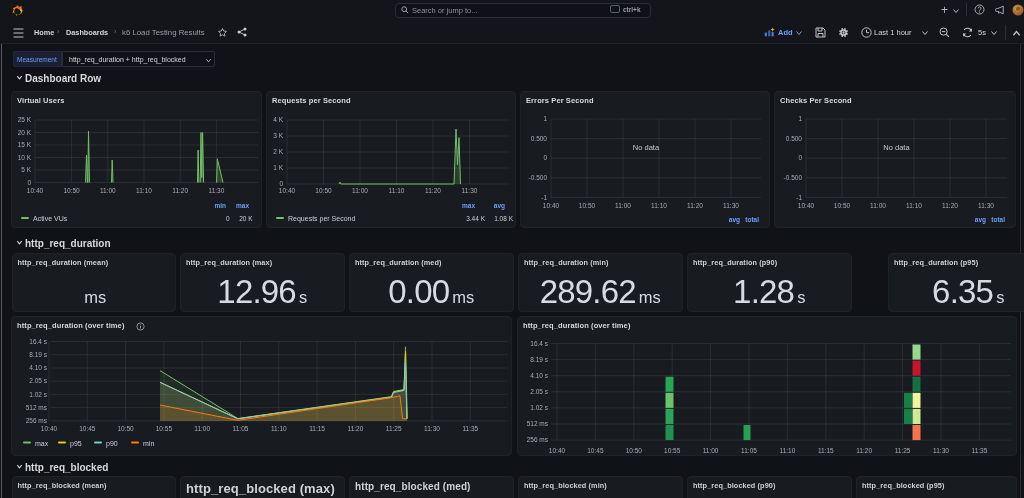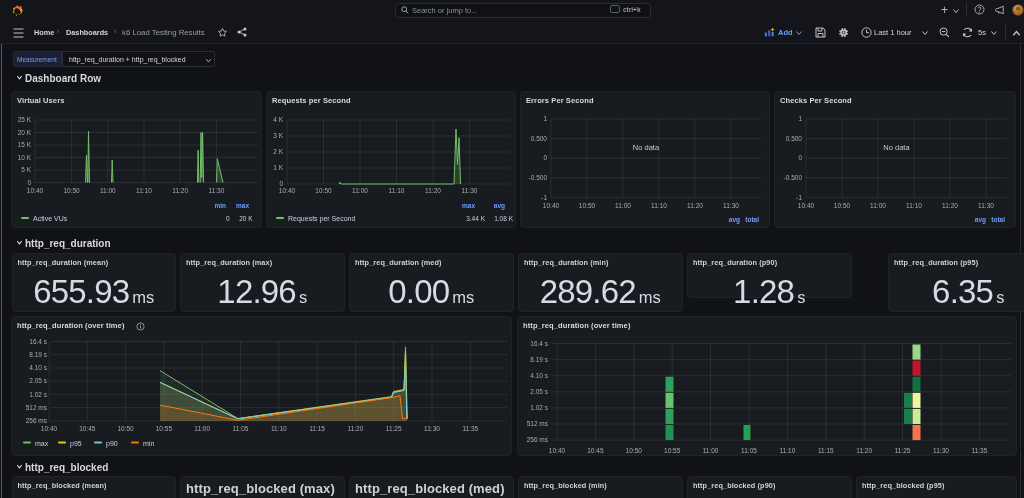--- a/index.html
+++ b/index.html
@@ -276,21 +276,20 @@
       <text x="175" y="116" font-size="6.5" fill="#a9acb3" text-anchor="middle">11:20</text>
       <text x="211" y="116" font-size="6.5" fill="#a9acb3" text-anchor="middle">11:30</text>
 <text x="121.5" y="57.5" font-size="7.5" fill="#c8cad0" text-anchor="middle">No data</text>
 <text x="211" y="130" font-size="6.5" fill="#6e9fff" text-anchor="end" font-weight="bold">avg</text>
 <text x="230" y="130" font-size="6.5" fill="#6e9fff" text-anchor="end" font-weight="bold">total</text>
 </svg>
   </div>
 <div class="panel" style="left:11.5px;top:253px;width:164.5px;height:59px;padding-left:20px;">
     <div class="ptitle" style="font-weight:bold;font-size:7.3px;color:#d0d1d7;">http_req_duration (mean)</div>
 <div style="position:absolute;left:0;top:17px;width:100%;height:42px;display:flex;align-items:center;justify-content:center;color:#d7dae2;">
-<span style="font-size:33px;letter-spacing:-0.8px;">655.93</span>
       <span style="font-size:16.5px;margin-left:3px;margin-top:11px;">ms</span>
     </div>
   </div>
 <div class="panel" style="left:180px;top:253px;width:164.5px;height:59px;">
     <div class="ptitle" style="font-weight:bold;font-size:7.3px;color:#d0d1d7;">http_req_duration (max)</div>
 <div style="position:absolute;left:0;top:17px;width:100%;height:42px;display:flex;align-items:center;justify-content:center;color:#d7dae2;">
 <span style="font-size:33px;letter-spacing:-0.8px;">12.96</span>
       <span style="font-size:16.5px;margin-left:3px;margin-top:11px;">s</span>
     </div>
   </div>
@@ -301,21 +300,21 @@
       <span style="font-size:16.5px;margin-left:3px;margin-top:11px;">ms</span>
     </div>
   </div>
 <div class="panel" style="left:518px;top:253px;width:164.5px;height:59px;">
     <div class="ptitle" style="font-weight:bold;font-size:7.3px;color:#d0d1d7;">http_req_duration (min)</div>
 <div style="position:absolute;left:0;top:17px;width:100%;height:42px;display:flex;align-items:center;justify-content:center;color:#d7dae2;">
 <span style="font-size:33px;letter-spacing:-0.8px;">289.62</span>
       <span style="font-size:16.5px;margin-left:3px;margin-top:11px;">ms</span>
     </div>
   </div>
-<div class="panel" style="left:687px;top:253px;width:164.5px;height:45px;">
+<div class="panel" style="left:687px;top:253px;width:164.5px;height:59px;">
     <div class="ptitle" style="font-weight:bold;font-size:7.3px;color:#d0d1d7;">http_req_duration (p90)</div>
 <div style="position:absolute;left:0;top:17px;width:100%;height:42px;display:flex;align-items:center;justify-content:center;color:#d7dae2;">
 <span style="font-size:33px;letter-spacing:-0.8px;">1.28</span>
       <span style="font-size:16.5px;margin-left:3px;margin-top:11px;">s</span>
     </div>
   </div>
 <div class="panel" style="left:856px;top:253px;width:160.5px;height:59px;margin-left:32px;">
     <div class="ptitle" style="font-weight:bold;font-size:7.3px;color:#d0d1d7;">http_req_duration (p95)</div>
 <div style="position:absolute;left:0;top:17px;width:100%;height:42px;display:flex;align-items:center;justify-content:center;color:#d7dae2;">
 <span style="font-size:33px;letter-spacing:-0.8px;">6.35</span>
@@ -441,21 +440,21 @@
       <rect x="394.5" y="27.5" width="8" height="15.1" fill="#94d98a"></rect>
 </svg>
   </div>
 <div class="panel" style="left:11.5px;top:476px;width:164.5px;height:59px;">
     <div class="ptitle" style="font-weight:bold;font-size:7.3px;color:#d0d1d7;">http_req_blocked (mean)</div>
   </div>
 <div class="panel" style="left:180px;top:476px;width:164.5px;height:59px;">
     <div class="ptitle" style="font-weight:bold;font-size:13px;color:#d0d1d7;">http_req_blocked (max)</div>
   </div>
 <div class="panel" style="left:349px;top:476px;width:164.5px;height:59px;">
-    <div class="ptitle" style="font-weight:bold;font-size:13px;color:#d0d1d7;">http_req_blocked (med)</div>
+    <div class="ptitle" style="font-weight:bold;font-size:10px;color:#d0d1d7;">http_req_blocked (med)</div>
   </div>
 <div class="panel" style="left:518px;top:476px;width:164.5px;height:59px;">
     <div class="ptitle" style="font-weight:bold;font-size:7.3px;color:#d0d1d7;">http_req_blocked (min)</div>
   </div>
 <div class="panel" style="left:687px;top:476px;width:164.5px;height:59px;">
     <div class="ptitle" style="font-weight:bold;font-size:7.3px;color:#d0d1d7;">http_req_blocked (p90)</div>
   </div>
 <div class="panel" style="left:856px;top:476px;width:160.5px;height:59px;">
     <div class="ptitle" style="font-weight:bold;font-size:7.3px;color:#d0d1d7;">http_req_blocked (p95)</div>
   </div>

